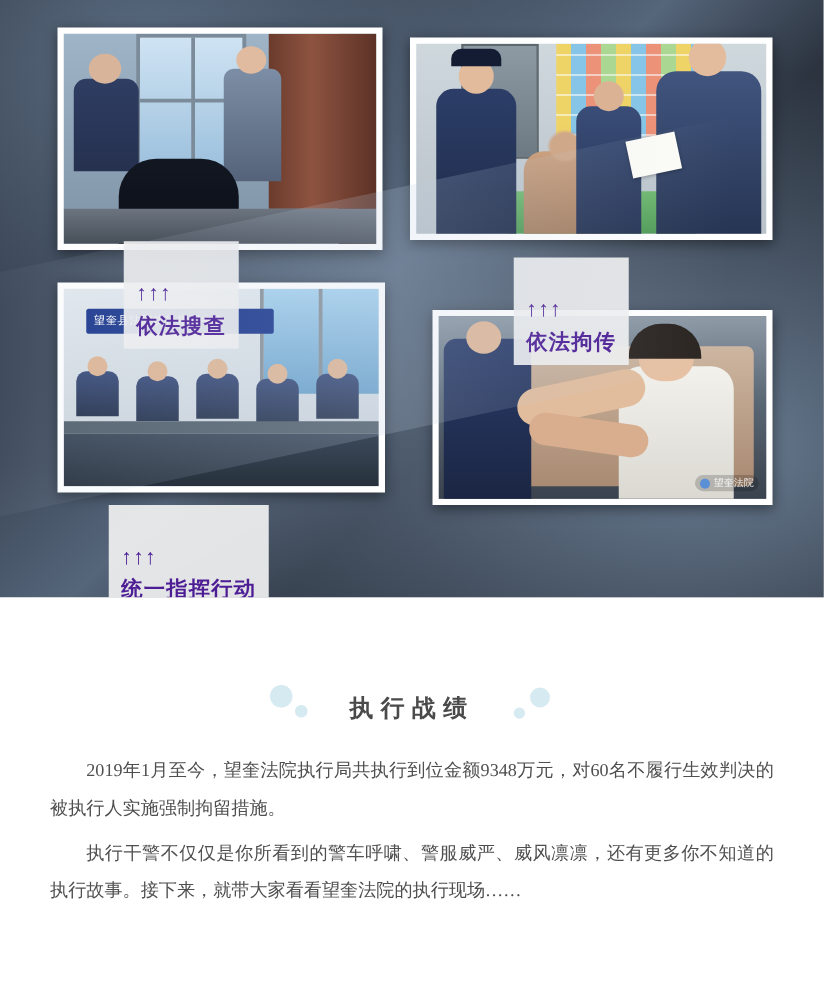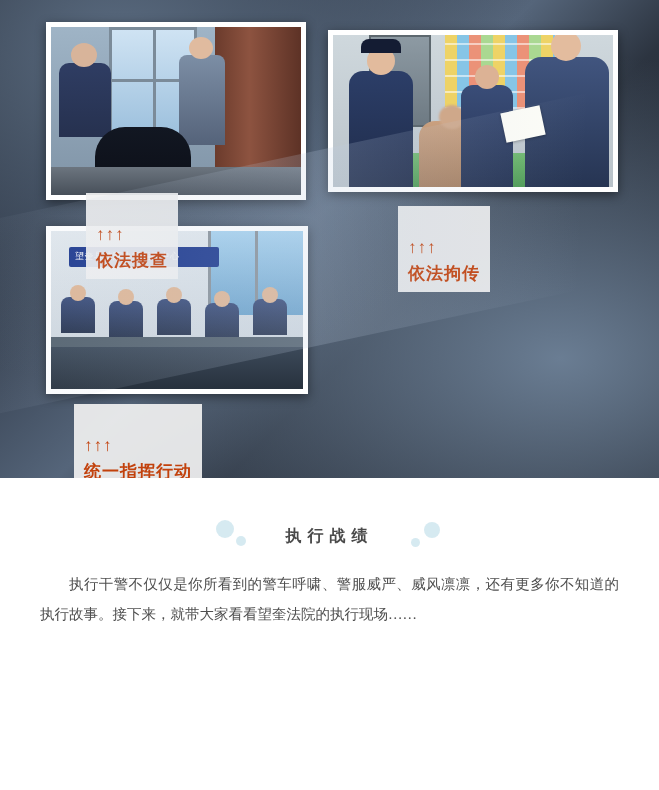--- a/index.html
+++ b/index.html
@@ -266,48 +266,49 @@
     display:flex; align-items:center; gap:3px;
   }
   .p4 .wm .dot {
     width:8px;height:8px;border-radius:50%;background:#5b8fd6;display:inline-block;
   }
 
   
   .caption {
     position: absolute;
     background: rgba(241,241,241,.92);
-    color: #c2410c;
+    color: #4c1d95;
     font-size: 17px;
     line-height: 26px;
     font-weight: bold;
     padding: 3px 10px 5px 10px;
     letter-spacing: 1px;
     font-family: "Liberation Sans", sans-serif;
     white-space: pre-line;
+    margin-left: 13px;
   }
   .c1 { left: 86px; top: 193px; }
   .c2 { left: 398px; top: 206px; }
   .c3 { left: 74px; top: 404px; }
   .c4 { left: 400px; top: 408px; }
 
   
   .article {
     position: absolute;
     left: 0; top: 478px;
     width: 659px;
     height: 312px;
     background: #ffffff;
   }
   .section-title {
     position: relative;
-    margin: 48px auto 0 auto;
+    margin: 76px auto 0 auto;
     width: 240px;
     text-align: center;
-    font-size: 16px;
+    font-size: 19px;
     font-weight: bold;
     letter-spacing: 6px;
     color: #4a4a4a;
     font-family: "Liberation Serif", serif;
   }
   .section-title .bubble {
     position: absolute;
     border-radius: 50%;
     background: #cfe6ef;
     opacity: .85;
@@ -376,20 +377,34 @@
           <div class="body" style="left:154px; top:16px;"></div>
           <div class="head" style="left:163px; top:4px;"></div>
           <div class="body" style="left:202px; top:12px;"></div>
           <div class="head" style="left:211px; top:0px;"></div>
         </div>
         <div class="desk2"></div>
         <div class="desk"></div>
       </div>
     </div>
 
+    <div class="photo p4">
+      <div class="inner">
+        <div class="carbody"></div>
+        <div class="windowframe"></div>
+        <div class="woman"></div>
+        <div class="copblue"></div>
+        <div class="arm"></div>
+        <div class="arm2"></div>
+        <div class="wm">
+          <span class="dot"></span>
+          <span>望奎法院</span>
+        </div>
+      </div>
+    </div>
 
     <div class="caption c1">
       <span>↑↑↑</span>
       <span>依法搜查</span>
     </div>
     <div class="caption c2">
       <span>↑↑↑</span>
       <span>依法拘传</span>
     </div>
     <div class="caption c3">
@@ -401,17 +416,18 @@
 
   <div class="article">
     <div class="section-title">
       <span class="bubble b1"></span>
       <span class="bubble b2"></span>
       <span class="bubble b3"></span>
       <span class="bubble b4"></span>
       <span>执行战绩</span>
     </div>
     <div class="body-text">
+      <p>2019年1月至今，望奎法院执行局共执行到位金额9348万元，对60名不履行生效判决的被执行人实施强制拘留措施。</p>
       <p>执行干警不仅仅是你所看到的警车呼啸、警服威严、威风凛凛，还有更多你不知道的执行故事。接下来，就带大家看看望奎法院的执行现场……</p>
     </div>
   </div>
 
 </div>
 
 </body></html>

